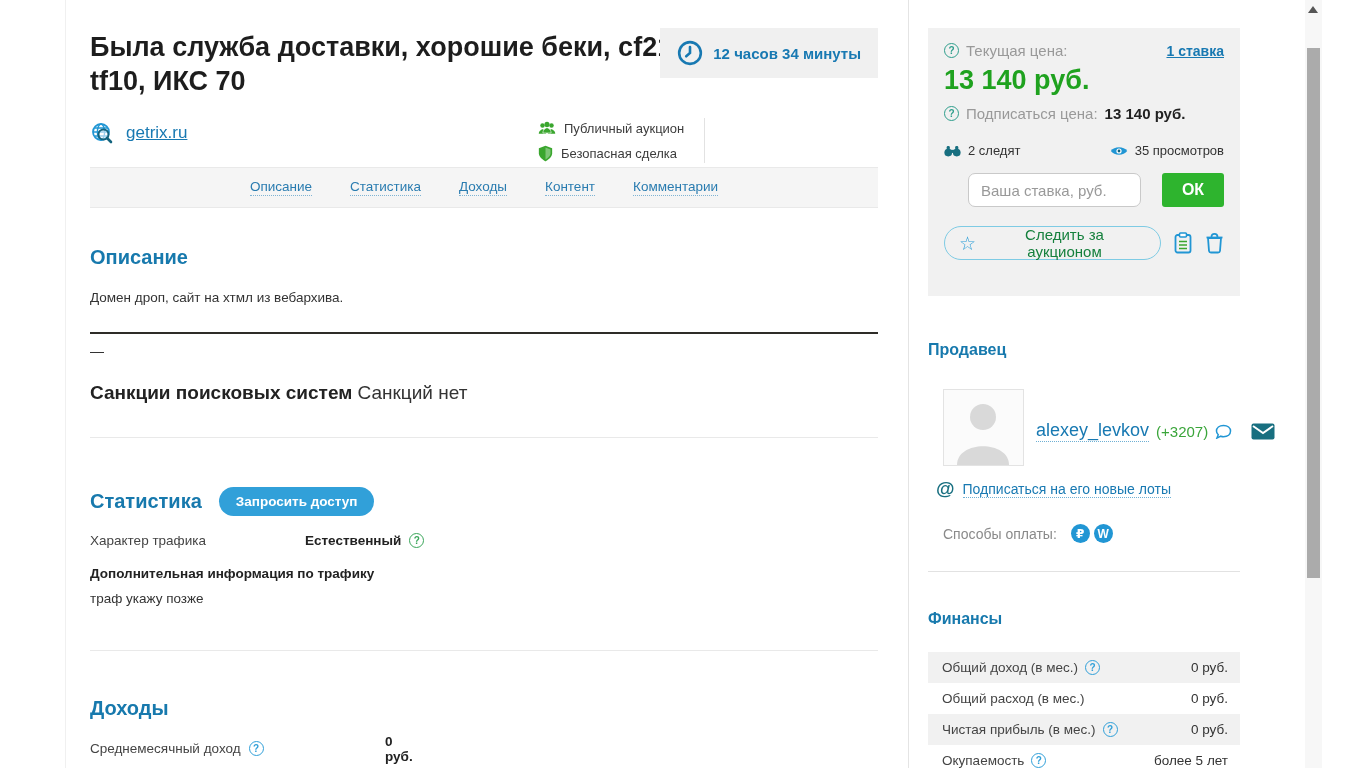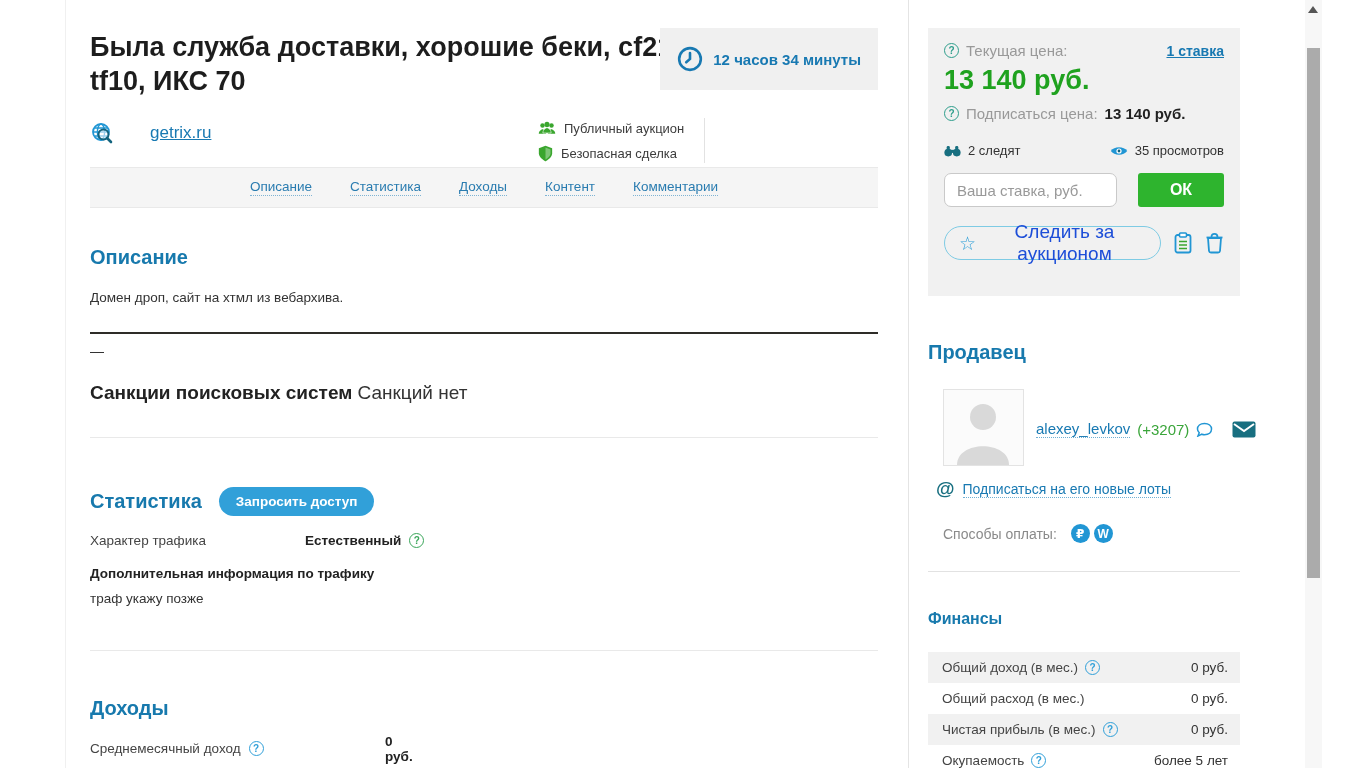--- a/index.html
+++ b/index.html
@@ -16,25 +16,25 @@
   .scrollbar { left:1305px; top:0; width:17px; height:768px; background:#f7f7f7; }
   .sb-up { position:absolute; top:6px; left:3px; width:0; height:0;
     border-left:5.5px solid transparent; border-right:5.5px solid transparent;
     border-bottom:7px solid #555; }
   .sb-thumb { position:absolute; top:48px; left:2px; width:13px; height:530px; background:#ababab; }
 
   
   #main { left:90px; top:0; width:788px; height:768px; }
   .lot-title { top:30px; left:0; width:585px; font-size:27px; line-height:34px; color:#1d1d1d; }
   .timer-box { top:28px; right:0; background:#f0f0f0; display:flex; align-items:center;
-    gap:10px; padding:18px 17px; }
+    gap:10px; padding:12px 17px; }
   .timer-text { color:#1879b2; font-weight:bold; font-size:15px; }
 
   .url-row { top:121px; left:0; display:flex; align-items:center; gap:12px; }
-  .url-link { color:#1879b2; font-size:17px; text-decoration:underline; cursor:pointer;margin-left:24px; }
+  .url-link { color:#1879b2; font-size:17px; text-decoration:underline; cursor:pointer; }
 
   .badges { top:118px; left:448px; display:flex; }
   .badge-col { display:flex; flex-direction:column; gap:5px; }
   .badge { display:flex; align-items:center; gap:8px; height:20px; font-size:13px; color:#3c3c3c; }
   .badge-divider { width:1px; background:#e2e2e2; margin:0 16px 0 20px; }
 
   .tabstrip { top:167px; left:0; width:788px; height:41px; background:#f5f5f5;
     border-top:1px solid #e9e9e9; border-bottom:1px solid #e9e9e9;
     display:flex; align-items:center; justify-content:center; gap:38px; }
   .tab { font-size:13.5px; color:#2a7cb0; border-bottom:1px dotted #7fb4d4;
@@ -77,37 +77,37 @@
   .price-row1 { display:flex; justify-content:space-between; align-items:center; }
   .price-label { display:flex; align-items:center; gap:7px; color:#999; font-size:15px; }
   .bids-link { color:#1879b2; font-weight:bold; font-size:14px; text-decoration:underline; cursor:pointer; }
   .cur-price { margin-top:6px; color:#1fa21f; font-weight:bold; font-size:27px; }
   .opt-row { margin-top:9px; display:flex; align-items:center; gap:7px; }
   .opt-label { color:#999; font-size:15px; }
   .opt-val { color:#222; font-weight:bold; font-size:15px; }
   .watch-row { margin-top:21px; display:flex; justify-content:space-between; align-items:center;
     font-size:13px; color:#333; }
   .watch-item { display:flex; align-items:center; gap:7px; }
-  .bid-row { margin-top:15px; display:flex; gap:21px; }
+  .bid-row { margin-top:15px; display:flex; gap:21px;margin-left:24px; }
   .bid-input { width:173px; height:34px; border:1px solid #c9c9c9; border-radius:7px;
     padding:0 12px; font-size:15px; color:#333; font-family:inherit; background:#fff; }
   .bid-input::placeholder { color:#999; }
   .btn-ok { width:95px; height:34px; background:#2eb42e; border:none; border-radius:3px;
     color:#fff; font-weight:bold; font-size:16px; cursor:pointer; }
   .follow-row { margin-top:19px; display:flex; align-items:center; gap:13px; }
   .btn-follow { height:34px; display:flex; align-items:center; gap:13px; padding:0 20px 0 14px;
     background:transparent; border:1px solid #7ecbe4; border-radius:17px; cursor:pointer; }
   .follow-star { color:#2e9fd8; font-size:19px; line-height:1; }
-  .follow-label { color:#1d4ed8; font-size:19px; }
+  .follow-label { color:#15803d; font-size:15px; }
   .icon-btn { background:none; border:none; cursor:pointer; padding:0; display:flex; }
 
-  .seller-head { top:341px; left:0; font-size:20px; font-weight:bold; color:#1779ad; }
+  .seller-head { top:341px; left:0; font-size:16px; font-weight:bold; color:#1779ad; }
   .avatar { top:389px; left:15px; width:81px; height:77px; border:1px solid #e3e3e3; background:#fbfbfb; }
   .seller-row { top:420px; left:108px; display:flex; align-items:center; gap:7px; }
-  .seller-name { color:#1879b2; font-size:15px; border-bottom:1px dotted #6fb0d4; cursor:pointer; }
+  .seller-name { color:#1879b2; font-size:18px; border-bottom:1px dotted #6fb0d4; cursor:pointer; }
   .seller-rating { color:#3aa53a; font-size:15px; }
   .subscribe-row { top:478px; left:8px; display:flex; align-items:center; gap:8px; }
   .at-icon { color:#186f80; font-weight:bold; font-size:19px; }
   .subscribe-link { color:#1879b2; font-size:14px; border-bottom:1px dotted #6fb0d4; cursor:pointer; }
   .payment-row { top:524px; left:15px; display:flex; align-items:center; gap:14px;
     color:#8a8a8a; font-size:14px; }
   .pay-icons { display:flex; gap:4px; }
   .pay-circle { width:19px; height:19px; border-radius:50%; background:#2196d4; color:#fff;
     font-size:12px; font-weight:bold; display:flex; align-items:center; justify-content:center; }
   .side-div { top:571px; left:0; width:312px; height:1px; background:#e2e2e2; }

